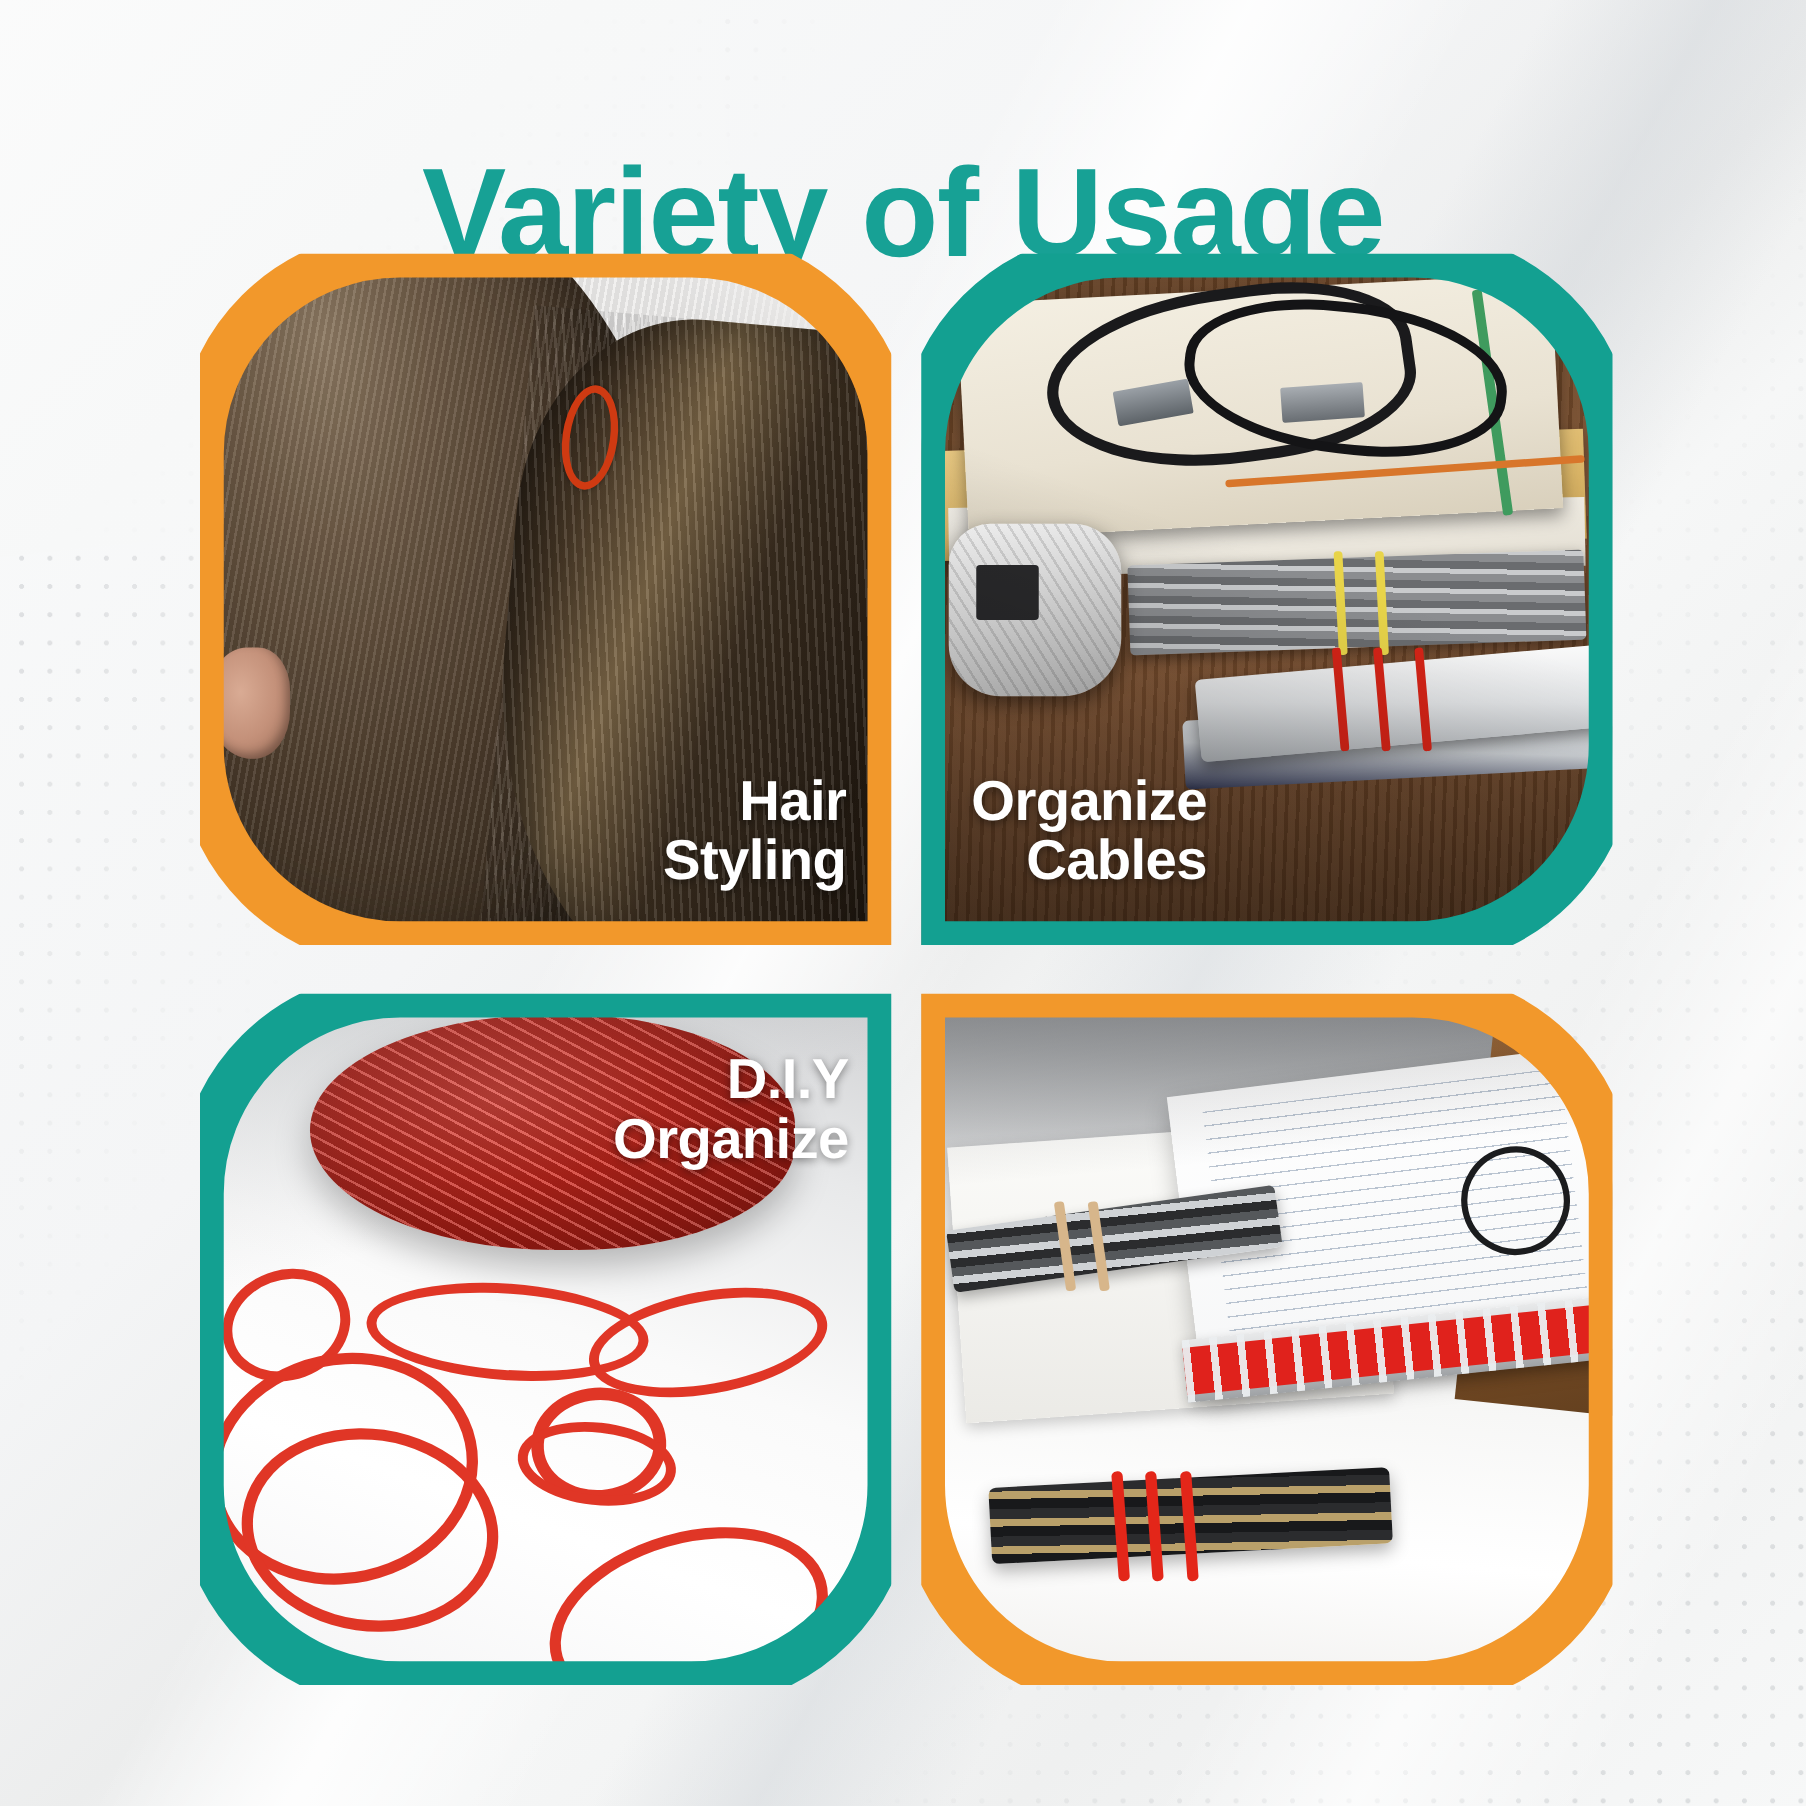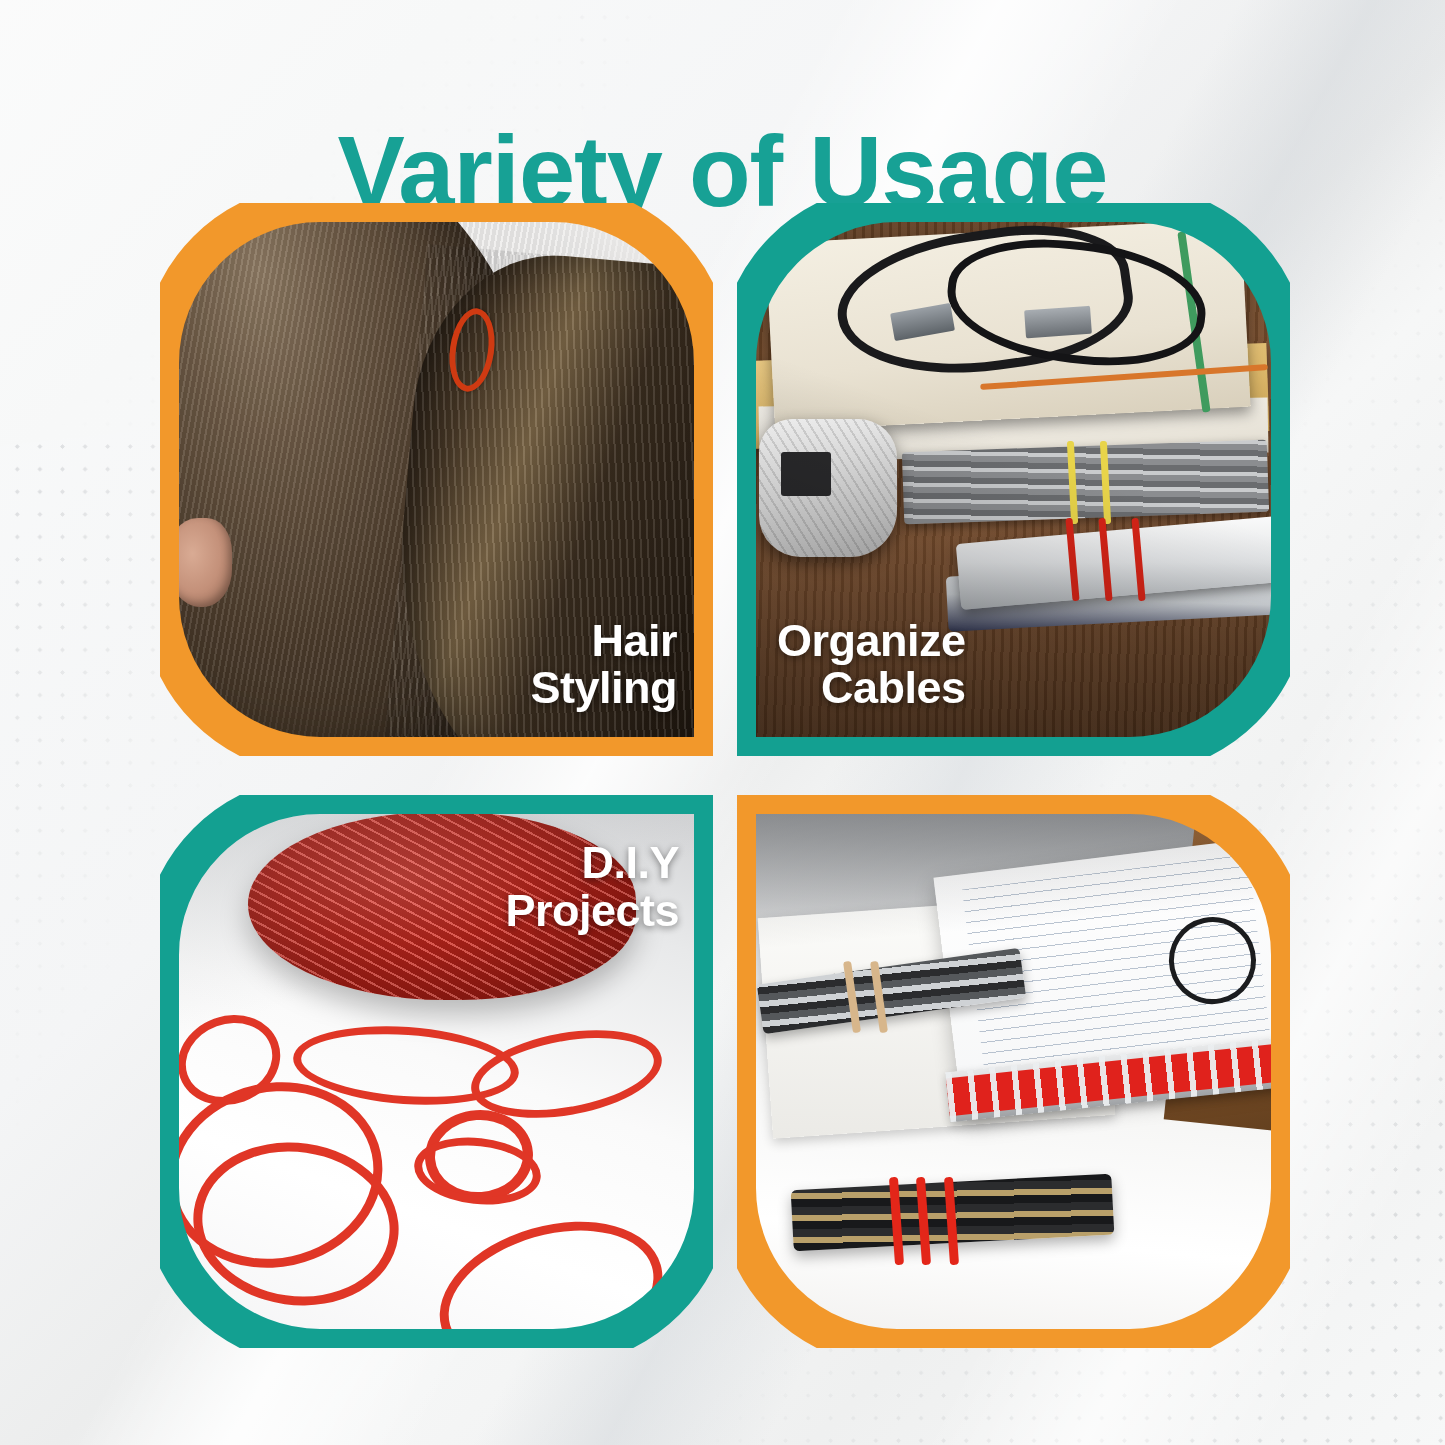--- a/index.html
+++ b/index.html
@@ -359,21 +359,21 @@
             <div class="band diy-b6"></div>
             <div class="band diy-b7"></div>
             <div class="band diy-b8"></div>
             <div class="diy-sh"></div>
           </div>
         </foreignObject>
       </g>
       <path d="M553,0 L553,393 A160,160 0 0 1 393,553 L160,553 A160,160 0 0 1 0,393 L0,160 A160,160 0 0 1 160,0 Z" fill="none" stroke="#13a091" stroke-width="38"></path>
     </svg>
     <div class="caption" id="cap-diy">D.I.Y
-Projects</div>
+Organize</div>
   </div>
 
   <div class="petal" id="petal-office">
     <svg viewBox="0 0 553 553" preserveAspectRatio="none" aria-hidden="true">
       <defs>
         <clipPath id="clip-office">
           <path d="M0,0 L393,0 A160,160 0 0 1 553,160 L553,393 A160,160 0 0 1 393,553 L160,553 A160,160 0 0 1 0,393 Z"></path>
         </clipPath>
       </defs>
       <g clip-path="url(#clip-office)">

